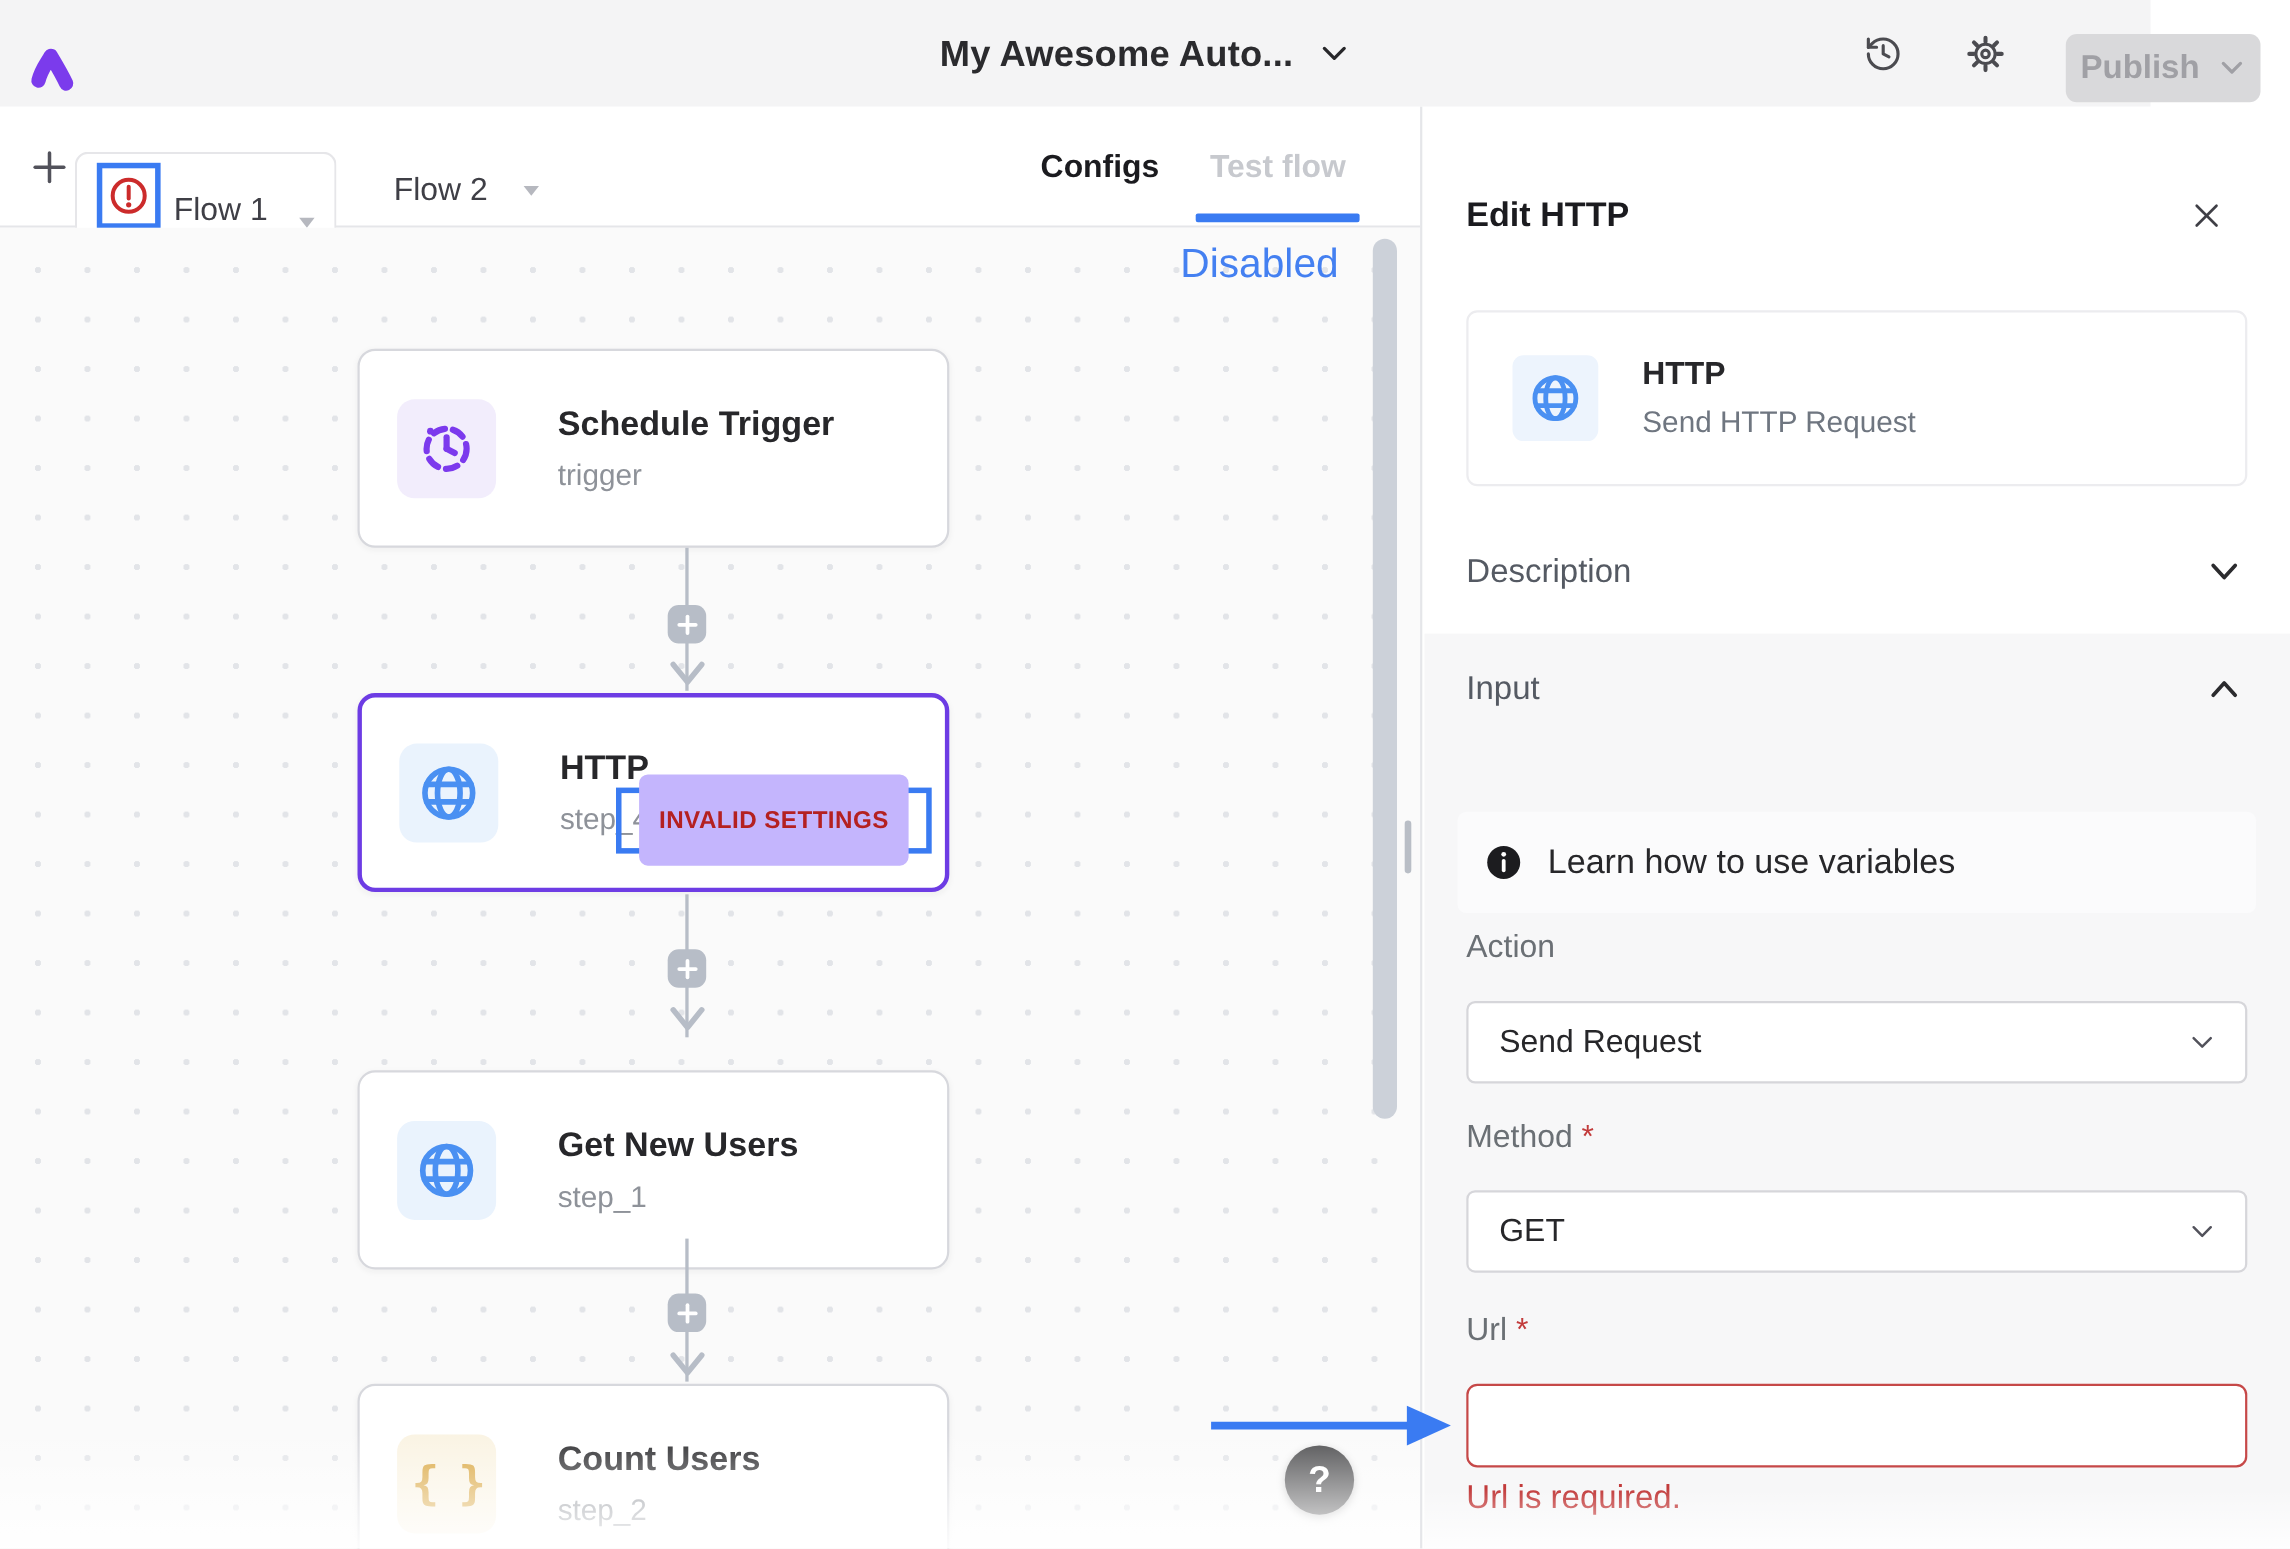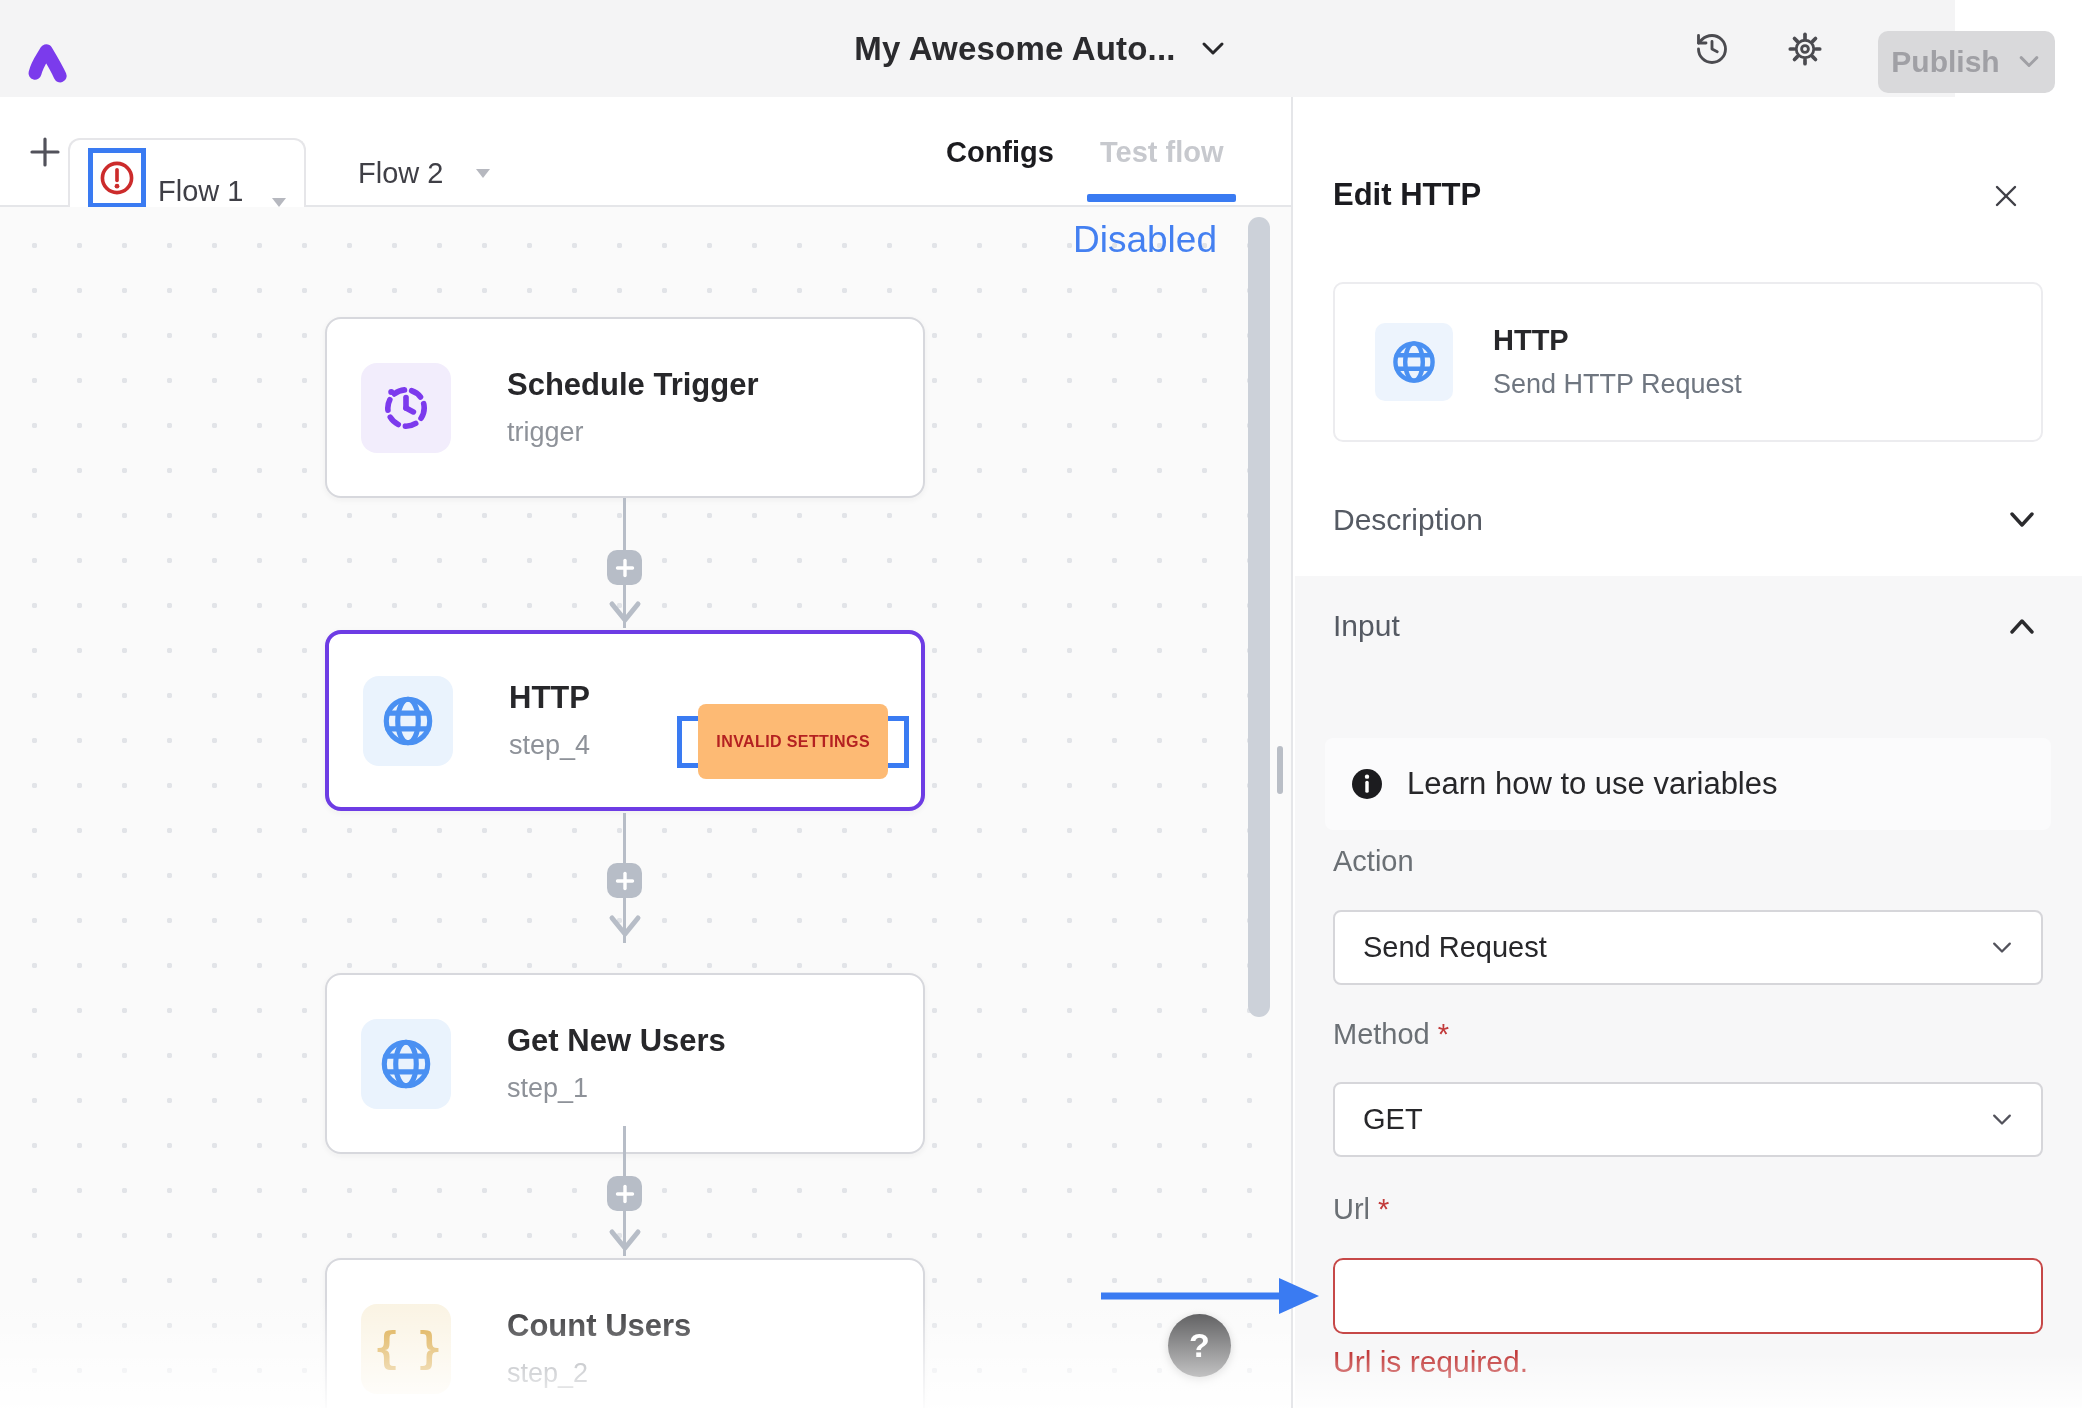--- a/index.html
+++ b/index.html
@@ -41,34 +41,34 @@
   
   .canvas{
     position:absolute;left:0;top:207px;width:1291px;height:1201px;overflow:hidden;
     background-color:#fafafa;
     background-image:radial-gradient(#e2e4e8 2.6px,transparent 3px);
     background-size:45px 45px;background-position:12px 16px;
   }
   .canvas::after{content:"";position:absolute;left:0;bottom:0;width:100%;height:110px;
     background:linear-gradient(to bottom,rgba(255,255,255,0),rgba(255,255,255,.92));pointer-events:none;}
   .step-card{
-    position:absolute;left:325px;width:600px;height:181px;background:#fff;
+    position:absolute;left:325px;width:538px;height:181px;background:#fff;
     border:2px solid #d7d8dd;border-radius:16px;display:flex;align-items:center;
     box-shadow:0 2px 6px rgba(30,30,40,.05);cursor:pointer;
   }
   .step-card.selected{border:4px solid #6d3ce4;}
   .tile{width:90px;height:90px;border-radius:16px;margin-left:34px;display:flex;align-items:center;justify-content:center;flex:none;}
   .tile.purple{background:#f2edfc;}
   .tile.blue{background:#eaf3fd;}
   .tile.amber{background:#faf3e2;}
   .step-texts{margin-left:56px;}
   .step-title{font-size:31px;font-weight:700;color:#27272a;line-height:1.15;}
   .step-sub{font-size:27px;color:#8e9299;margin-top:14px;}
   .badge-box{position:absolute;right:12px;top:82px;border:5px solid #3a7bf2;padding:12px 16px;background:transparent;}
-  .invalid-badge{background:#fdba74;color:#b42121;font-size:16px;font-weight:700;letter-spacing:.4px;padding:29px 18px;border-radius:8px;white-space:nowrap;}
+  .invalid-badge{background:#c4b5fd;color:#b42121;font-size:22px;font-weight:700;letter-spacing:.4px;padding:29px 18px;border-radius:8px;white-space:nowrap;}
   .conn-line{position:absolute;left:623px;width:3px;background:#b7bdc7;}
   .conn-plus{
     position:absolute;left:607px;width:35px;height:35px;background:#b7bdc7;border-radius:10px;
     display:flex;align-items:center;justify-content:center;cursor:pointer;
   }
   .canvas-scrollbar{position:absolute;left:1248px;top:10px;width:22px;height:800px;background:#ccd1d9;border-radius:11px;cursor:pointer;}
   .help-btn{
     position:absolute;left:1168px;top:1107px;width:63px;height:63px;border-radius:50%;
     background:#4a4a4c;color:#fff;font-size:34px;font-weight:700;border:none;
     display:flex;align-items:center;justify-content:center;cursor:pointer;

